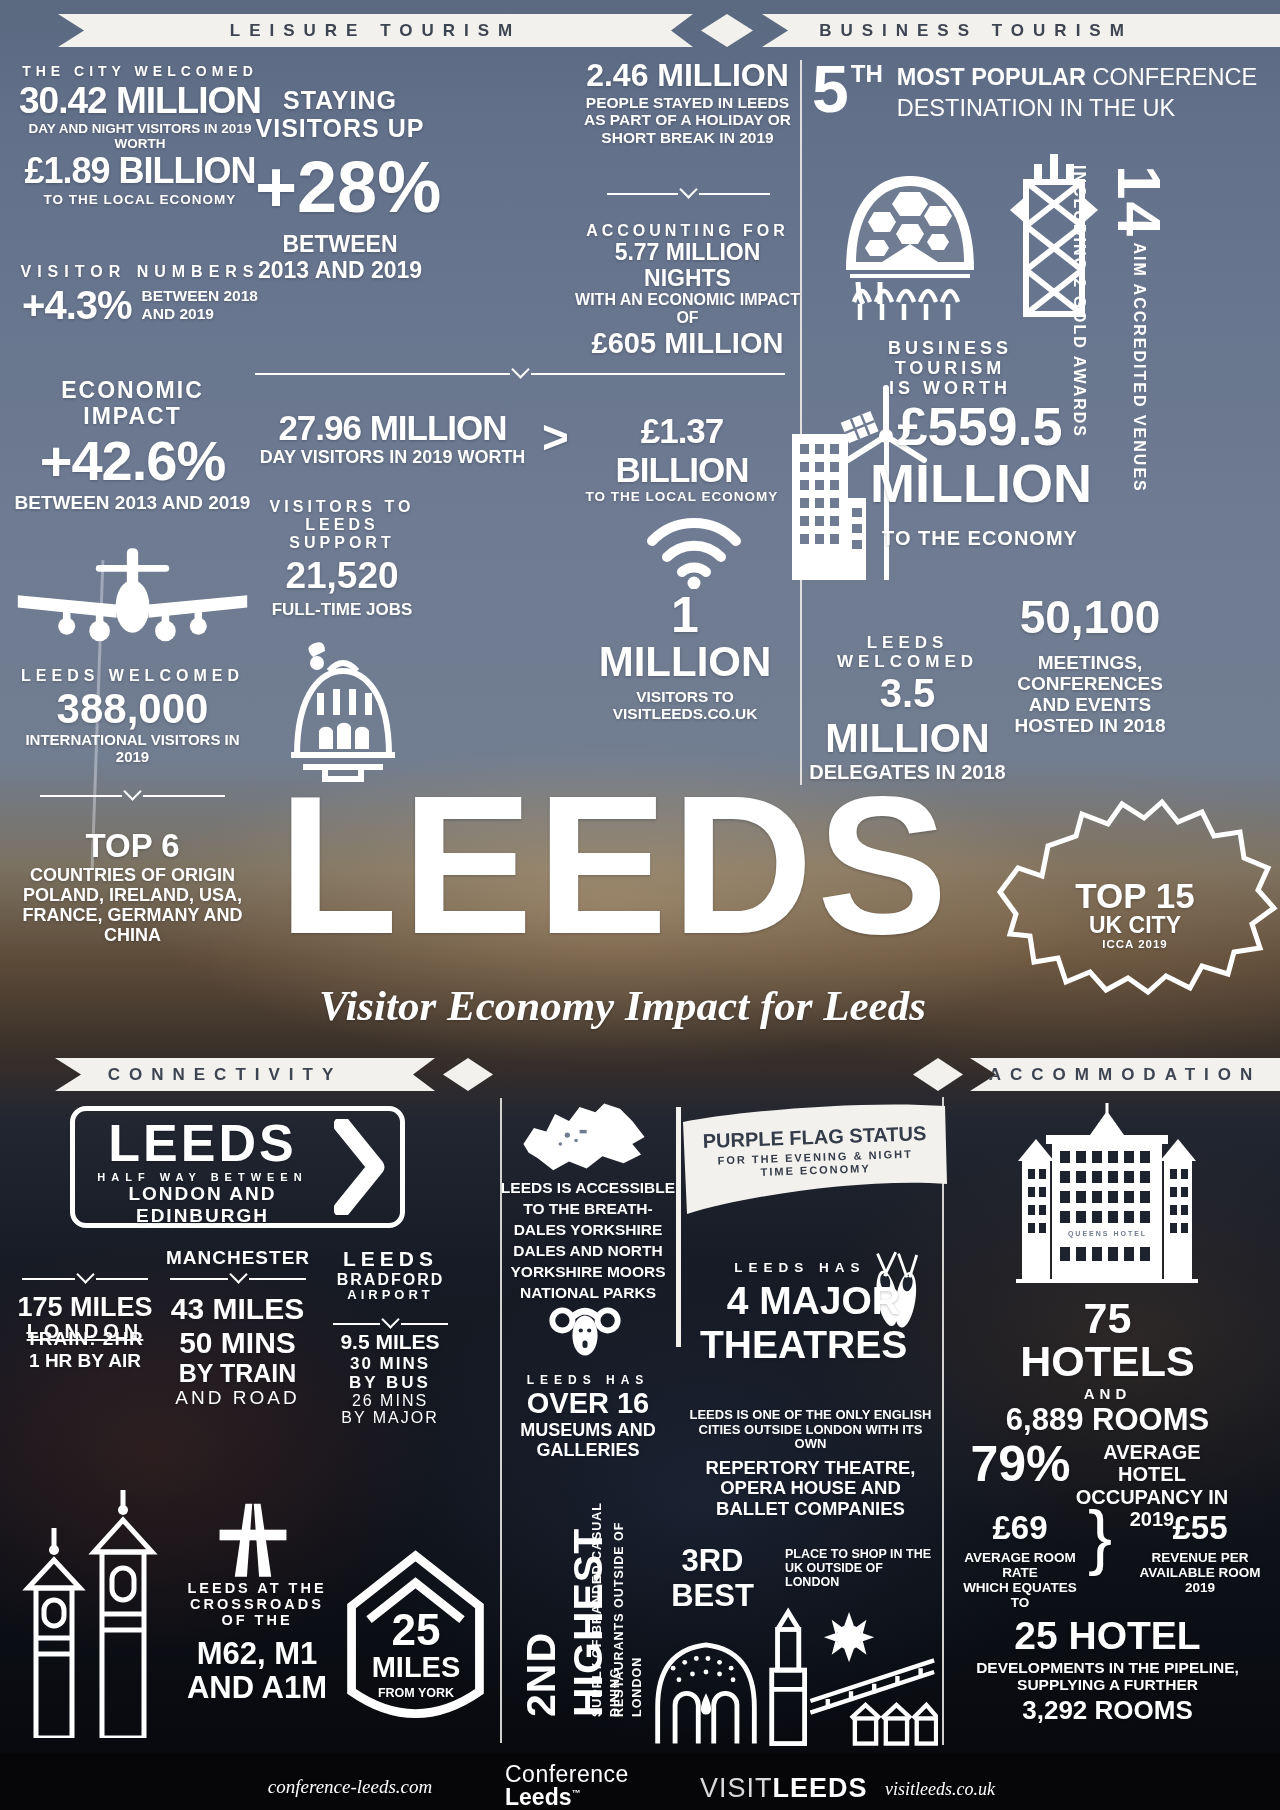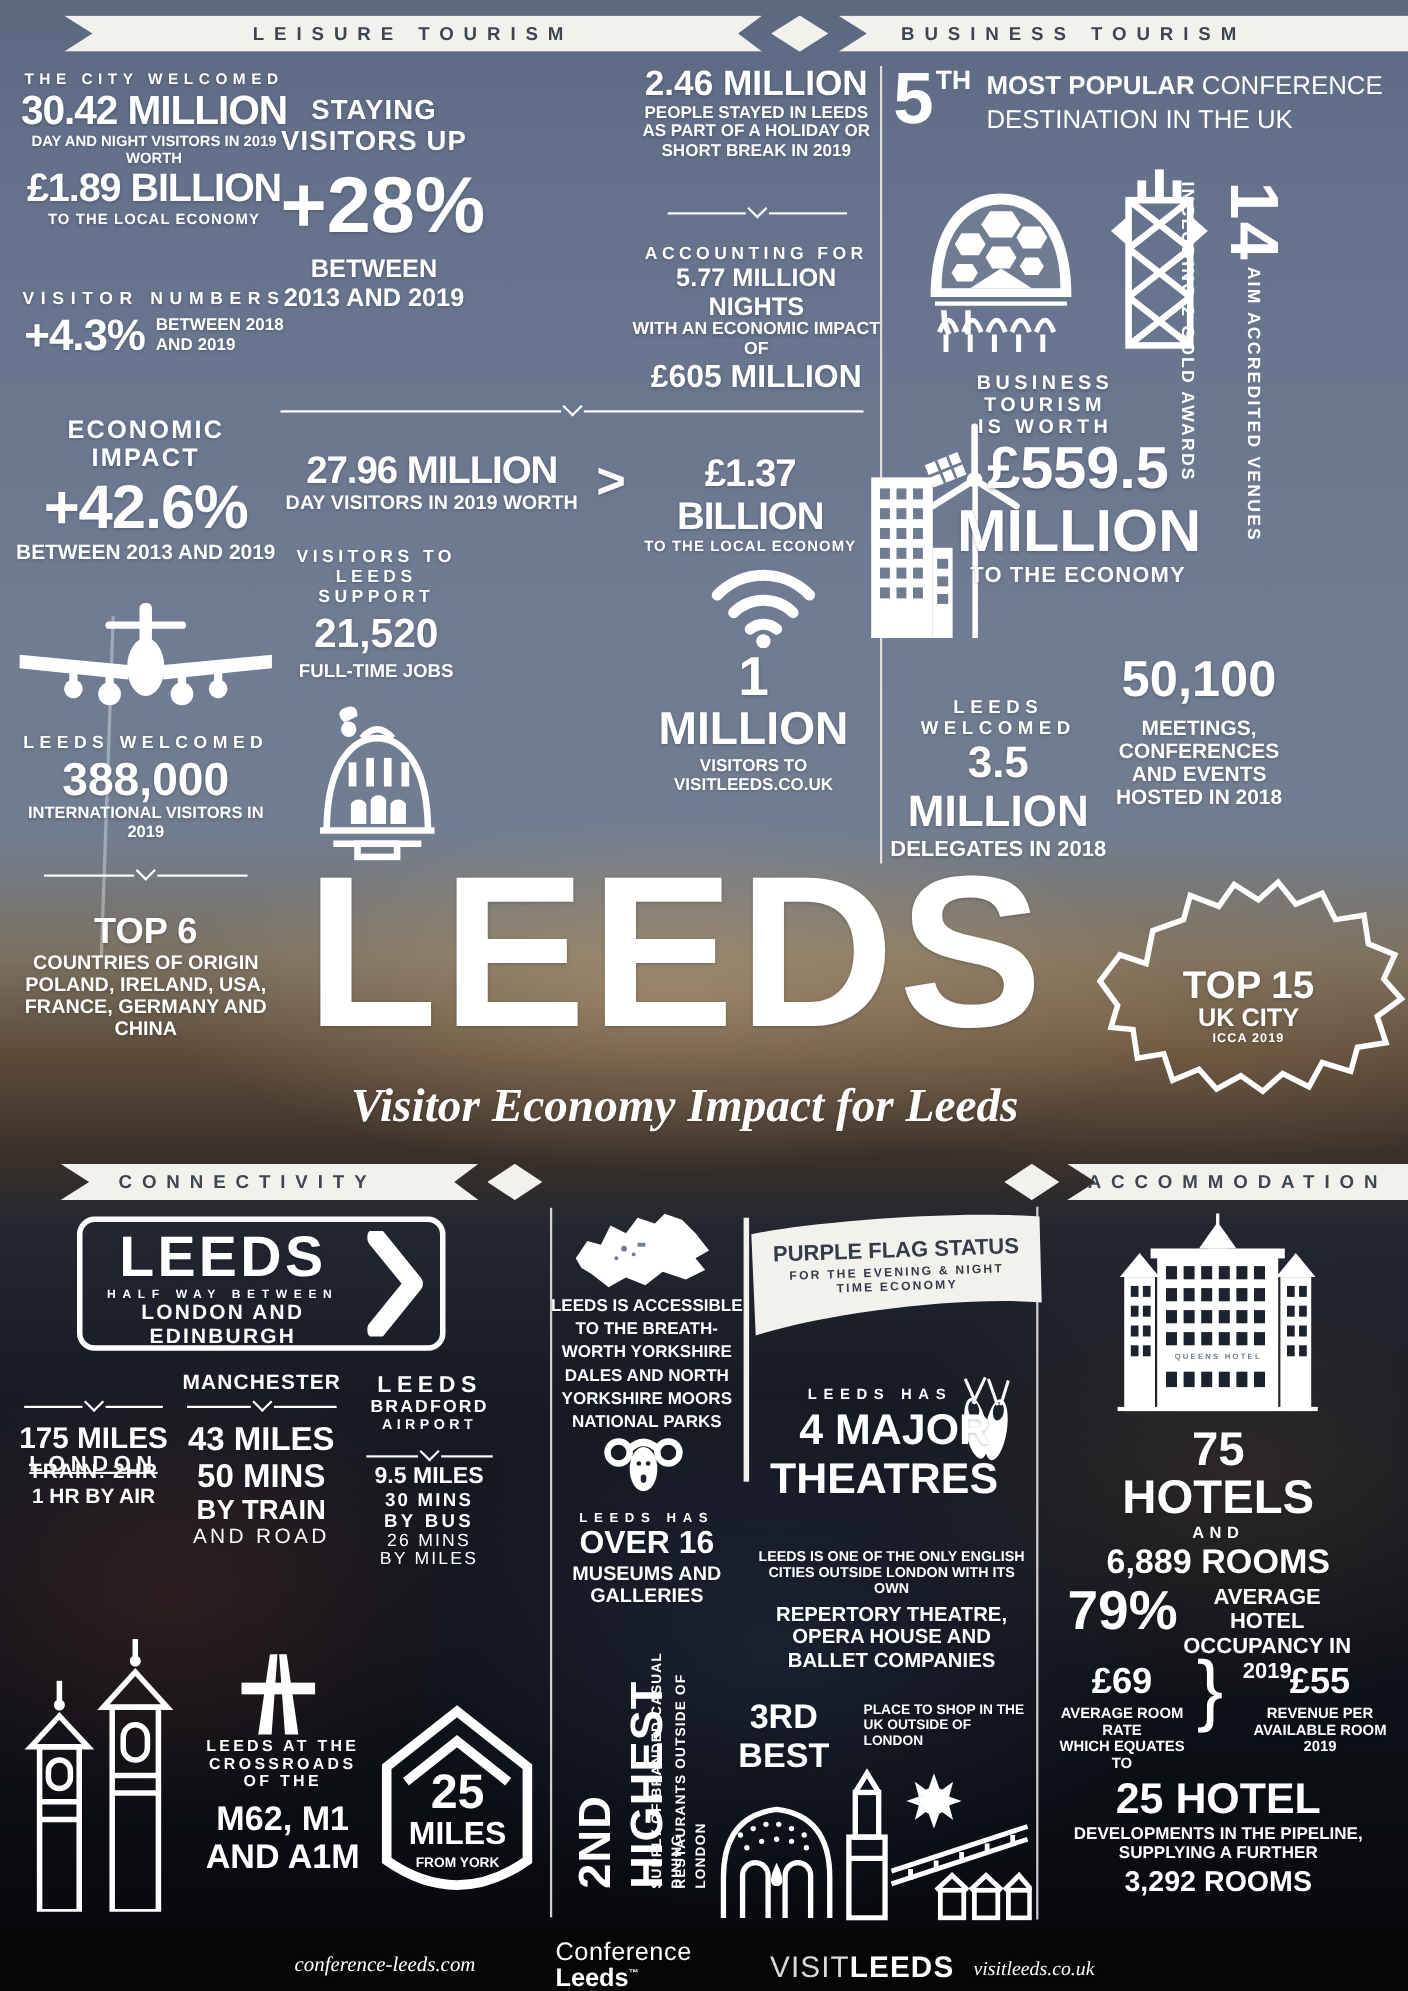--- a/index.html
+++ b/index.html
@@ -298,21 +298,21 @@
     <circle cx="98" cy="88" r="7" fill="#fff"></circle>
     <g transform="rotate(-22 72 80)">
       <rect x="56" y="68" width="32" height="22" fill="#fff"></rect>
       <path d="M56,79 h32 M67,68 v22 M78,68 v22" stroke="#6f7c91" stroke-width="2.5"></path>
     </g>
   </svg>
 
   <div class="t" style="left:870px;top:398px;width:220px;">
     <span style="font-size:54px;line-height:1.05;">£559.5</span>
     <span style="font-size:54px;line-height:1.05;">MILLION</span>
-    <span style="font-size:20px;letter-spacing:1px;margin-top:1px;">TO THE ECONOMY</span>
+    <span style="font-size:20px;letter-spacing:1px;margin-top:16px;">TO THE ECONOMY</span>
   </div>
 
   <div class="t" style="left:800px;top:633px;width:215px;">
     <span style="font-size:17px;letter-spacing:5px;">LEEDS WELCOMED</span>
     <span style="font-size:40px;">3.5 MILLION</span>
     <span style="font-size:20px;">DELEGATES IN 2018</span>
   </div>
 
   <div class="t" style="left:995px;top:592px;width:190px;">
     <span style="font-size:46px;">50,100</span>
@@ -398,21 +398,21 @@
   <div class="nv" style="left:333px;top:1316px;width:115px;">
       <i></i>
       <s></s>
       <i></i>
     </div>
   <div class="t" style="left:325px;top:1330px;width:130px;">
     <span style="font-size:21px;">9.5 MILES</span>
     <span style="font-size:17px;letter-spacing:2px;">30 MINS</span>
     <span style="font-size:17px;letter-spacing:3px;">BY BUS</span>
     <span style="font-size:16px;letter-spacing:2px;font-weight:400;">26 MINS</span>
-    <span style="font-size:16px;letter-spacing:2px;font-weight:400;">BY MILES</span>
+    <span style="font-size:16px;letter-spacing:2px;font-weight:400;">BY MAJOR</span>
   </div>
 
   <svg style="position:absolute;left:20px;top:1488px;" width="145" height="250" viewBox="0 0 145 250">
     <g stroke="#fff" stroke-width="5" fill="none">
       <rect x="16" y="100" width="36" height="150"></rect>
       <polygon points="8,100 34,72 60,100"></polygon>
       <rect x="24" y="112" width="20" height="26" rx="10"></rect>
       <path d="M16,150 h36 M16,166 h36"></path>
       <rect x="82" y="64" width="42" height="186"></rect>
       <polygon points="74,64 103,32 132,64"></polygon>
@@ -458,21 +458,21 @@
     <g fill="#6f7c91">
         <circle cx="56" cy="40" r="3"></circle>
         <circle cx="66" cy="46" r="2"></circle>
         <circle cx="48" cy="50" r="2"></circle>
         <rect x="70" y="34" width="8" height="4"></rect>
       </g>
   </svg>
   <div class="t" style="left:498px;top:1178px;width:180px;line-height:1.35;">
     <span style="font-size:15.5px;">LEEDS IS ACCESSIBLE</span>
     <span style="font-size:15.5px;">TO THE BREATH-</span>
-    <span style="font-size:15.5px;">WORTH YORKSHIRE</span>
+    <span style="font-size:15.5px;">DALES YORKSHIRE</span>
     <span style="font-size:15.5px;">DALES AND NORTH</span>
     <span style="font-size:15.5px;">YORKSHIRE MOORS</span>
     <span style="font-size:15.5px;">NATIONAL PARKS</span>
   </div>
 
   <svg style="position:absolute;left:547px;top:1302px;" width="76" height="62" viewBox="0 0 90 74">
     <g fill="none" stroke="#fff" stroke-width="7">
       <circle cx="18" cy="22" r="12"></circle>
         <circle cx="72" cy="22" r="12"></circle>
     </g>

